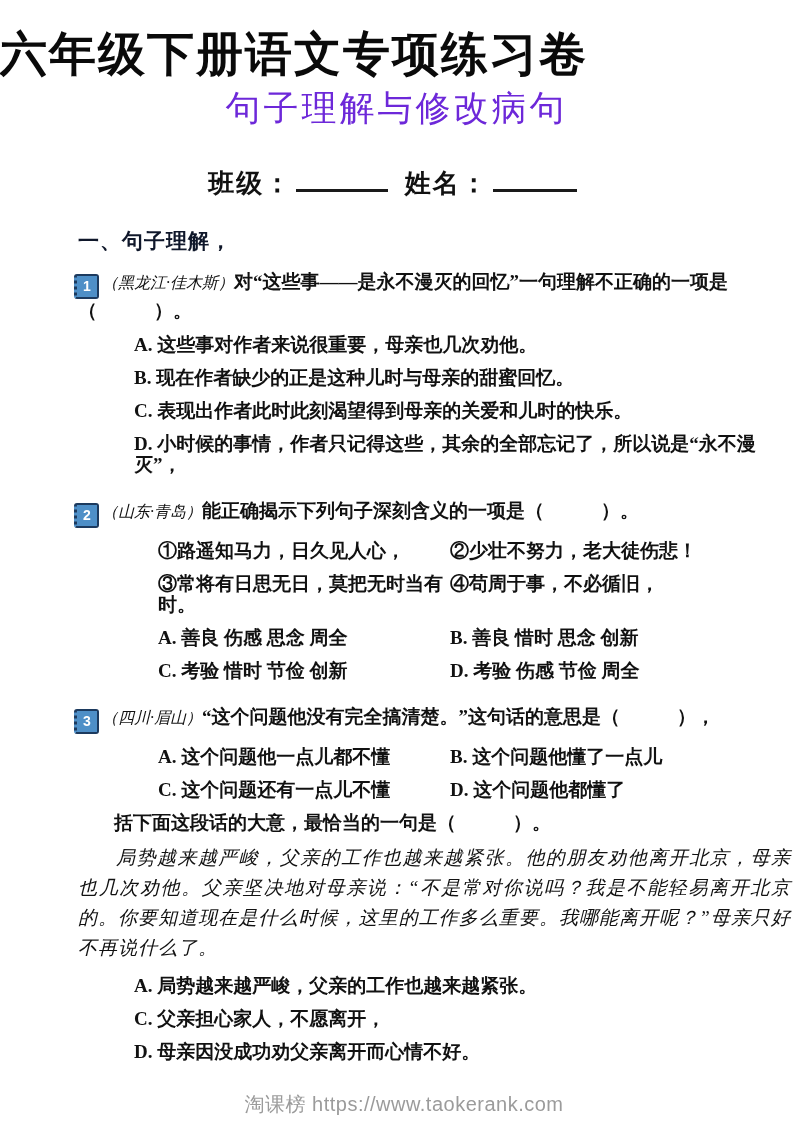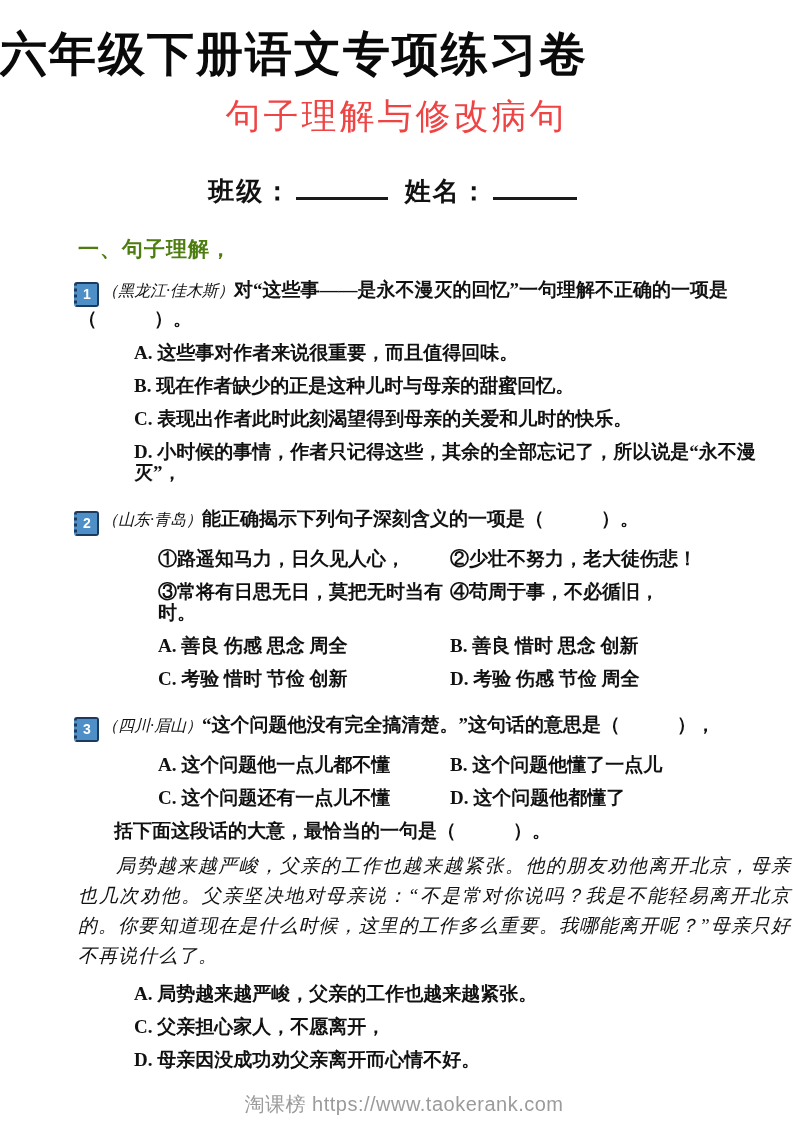--- a/index.html
+++ b/index.html
@@ -9,38 +9,38 @@
     color:#111;
   }
   .page{position:relative;width:793px;height:1122px;background:#fff;}
 
   
   .title{
     margin:26px 0 0 0;text-align:left;
     font-size:47px;font-weight:bold;letter-spacing:2px;line-height:1.2;color:#0a0a0a;
   }
   .subtitle{
-    margin:14px 0 0 0;text-align:center;
-    font-size:35px;font-weight:500;letter-spacing:3px;line-height:1.2;color:#ef4444;
+    margin:6px 0 0 0;text-align:center;
+    font-size:35px;font-weight:500;letter-spacing:3px;line-height:1.2;color:#6d28d9;
   }
   .class-line{
     margin:36px 0 0 0;text-align:center;
     font-size:26px;font-weight:600;letter-spacing:2px;
   }
   .blank{
     display:inline-block;height:4px;border-bottom:3px solid #1a1a1a;
     vertical-align:baseline;margin:0 8px 0 4px;
   }
   .blank-class{width:92px;}
   .blank-name{width:84px;}
 
   
   .content{padding:0 6px 0 78px;}
   .section-header{
-    margin-top:26px;font-size:21px;font-weight:bold;color:#4d7c0f;letter-spacing:1px;
+    margin-top:26px;font-size:21px;font-weight:bold;color:#0f172a;letter-spacing:1px;
   }
   .q-stem{margin-top:15px;font-size:19px;font-weight:600;line-height:23px;}
   .badge{
     display:inline-flex;align-items:center;justify-content:center;
     width:20px;height:21px;margin-right:3px;margin-left:-4px;
     background:#4e8fc7;color:#fff;font-size:14px;font-weight:bold;
     border:2px solid #1c3a5e;border-left:3px dotted #1c3a5e;border-radius:3px;
     vertical-align:-3px;font-family:"Liberation Sans",sans-serif;
   }
   .source{font-style:italic;font-size:16px;font-weight:500;letter-spacing:0;}
@@ -79,21 +79,21 @@
     <span>姓名：</span><span class="blank blank-name"></span>
   </div>
 
   <div class="content">
 
     <div class="section-header">一、句子理解，</div>
 
     <div class="q-stem">
       <span class="badge">1</span><span class="source">（黑龙江·佳木斯）</span><span>对“这些事——是永不漫灭的回忆”一句理解不正确的一项是（　　　）。</span>
     </div>
-    <div class="row opt">A. 这些事对作者来说很重要，而且值得回味。</div>
+    <div class="row opt">A. 这些事对作者来说很重要，母亲也几次劝他。</div>
     <div class="row opt">B. 现在作者缺少的正是这种儿时与母亲的甜蜜回忆。</div>
     <div class="row opt">C. 表现出作者此时此刻渴望得到母亲的关爱和儿时的快乐。</div>
     <div class="row opt">D. 小时候的事情，作者只记得这些，其余的全部忘记了，所以说是“永不漫灭”，</div>
 
     <div class="q-stem" style="margin-top:24px;">
       <span class="badge">2</span><span class="source">（山东·青岛）</span><span>能正确揭示下列句子深刻含义的一项是（　　　）。</span>
     </div>
     <div class="row grid2">
       <div>①路遥知马力，日久见人心，</div>
       <div>②少壮不努力，老大徒伤悲！</div>

